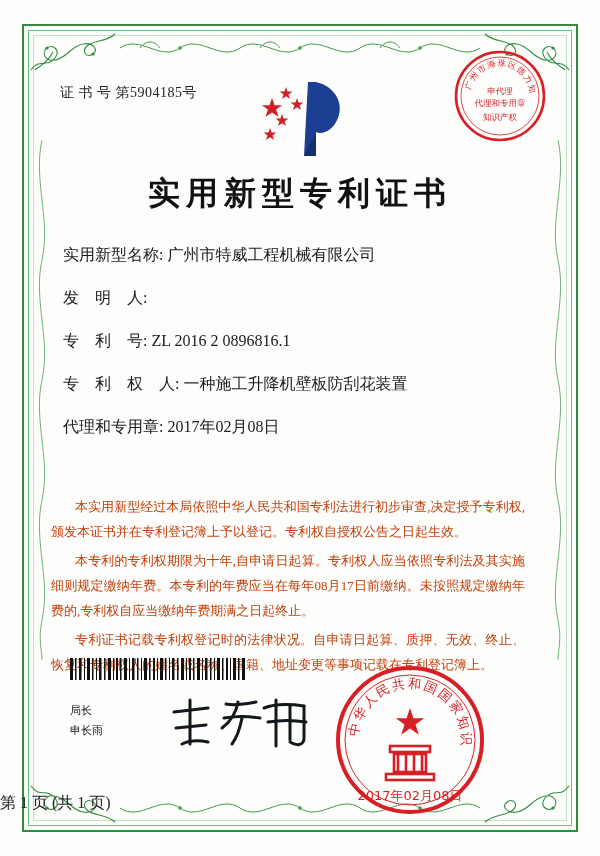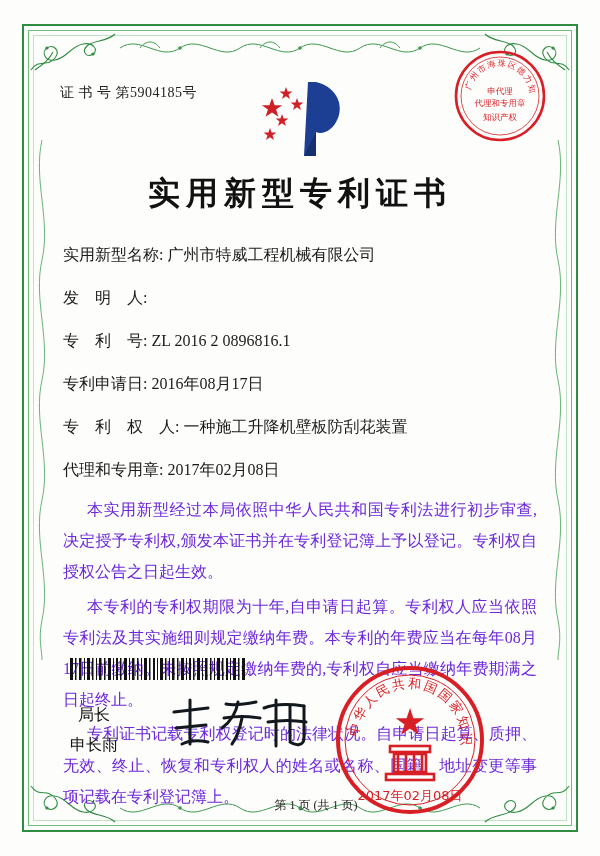--- a/index.html
+++ b/index.html
@@ -138,50 +138,49 @@
   }
   .field-label {
     white-space: nowrap;
   }
   .field-value {
     margin-left: 4px;
   }
 
   .body-text {
     position: absolute;
-    left: 63px;
+    left: 51px;
     top: 494px;
     width: 474px;
-    font-size: 16px;
+    font-size: 13px;
     line-height: 1.95;
-    color: #6d28d9;
+    color: #c2410c;
     text-align: justify;
   }
   .body-text p {
     margin: 0 0 3px 0;
     text-indent: 24px;
   }
 
   .barcode {
     position: absolute;
     left: 70px;
     top: 658px;
     width: 175px;
     height: 22px;
   }
   .barcode svg { display:block; width:100%; height:100%; }
 
   .signature-block {
     position: absolute;
     left: 70px;
     top: 700px;
-    font-size: 16px;
+    font-size: 11px;
     line-height: 1.85;
     color: #111;
-    text-align: center;
   }
 
   .handwriting {
     position: absolute;
     left: 168px;
     top: 694px;
     width: 150px;
     height: 58px;
     color: #13181d;
   }
@@ -192,24 +191,22 @@
     left: 330px;
     top: 660px;
     width: 160px; height: 160px;
   }
   .main-seal svg { display:block; width:100%; height:100%; }
 
   .page-footer {
     position: absolute;
     left: 0; right: 0;
     bottom: 42px;
-    text-align: center;
-    font-size: 12px;
+    font-size: 16px;
     color: #222;
-    padding-left: 32px;
   }
 </style>
 </head>
 <body>
 
 <div class="certificate">
 
   <div class="border-outer"></div>
   <div class="border-inner"></div>
   <div class="border-thin"></div>
@@ -312,24 +309,20 @@
     <div class="field-row">
       <span class="field-label">实用新型名称:</span>
       <span class="field-value">广州市特威工程机械有限公司</span>
     </div>
     <div class="field-row">
       <span class="field-label">发　明　人:</span>
     </div>
     <div class="field-row">
       <span class="field-label">专　利　号:</span>
       <span class="field-value">ZL 2016 2 0896816.1</span>
-    </div>
-    <div class="field-row">
-      <span class="field-label">专利申请日:</span>
-      <span class="field-value">2016年08月17日</span>
     </div>
     <div class="field-row">
       <span class="field-label">专　利　权　人:</span>
       <span class="field-value">一种施工升降机壁板防刮花装置</span>
     </div>
     <div class="field-row">
       <span class="field-label">代理和专用章:</span>
       <span class="field-value">2017年02月08日</span>
     </div>
   </div>

